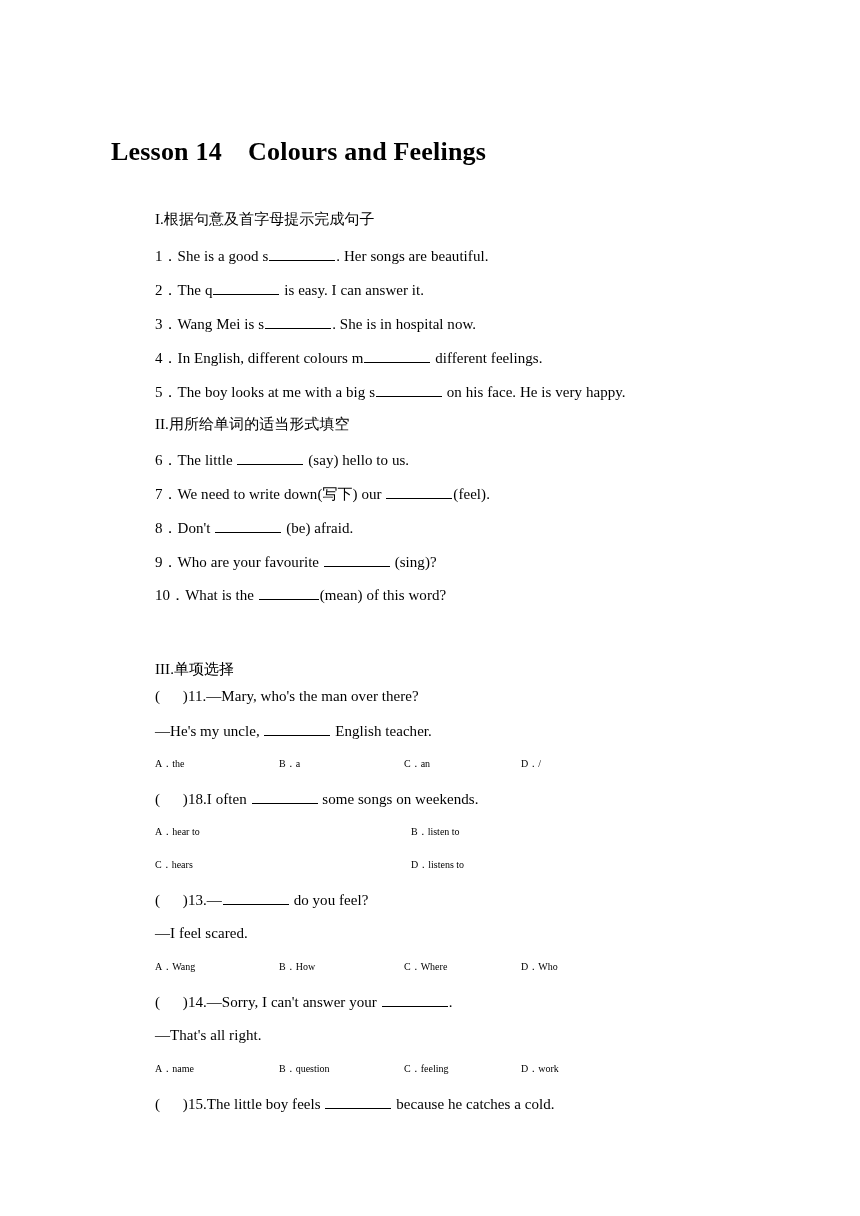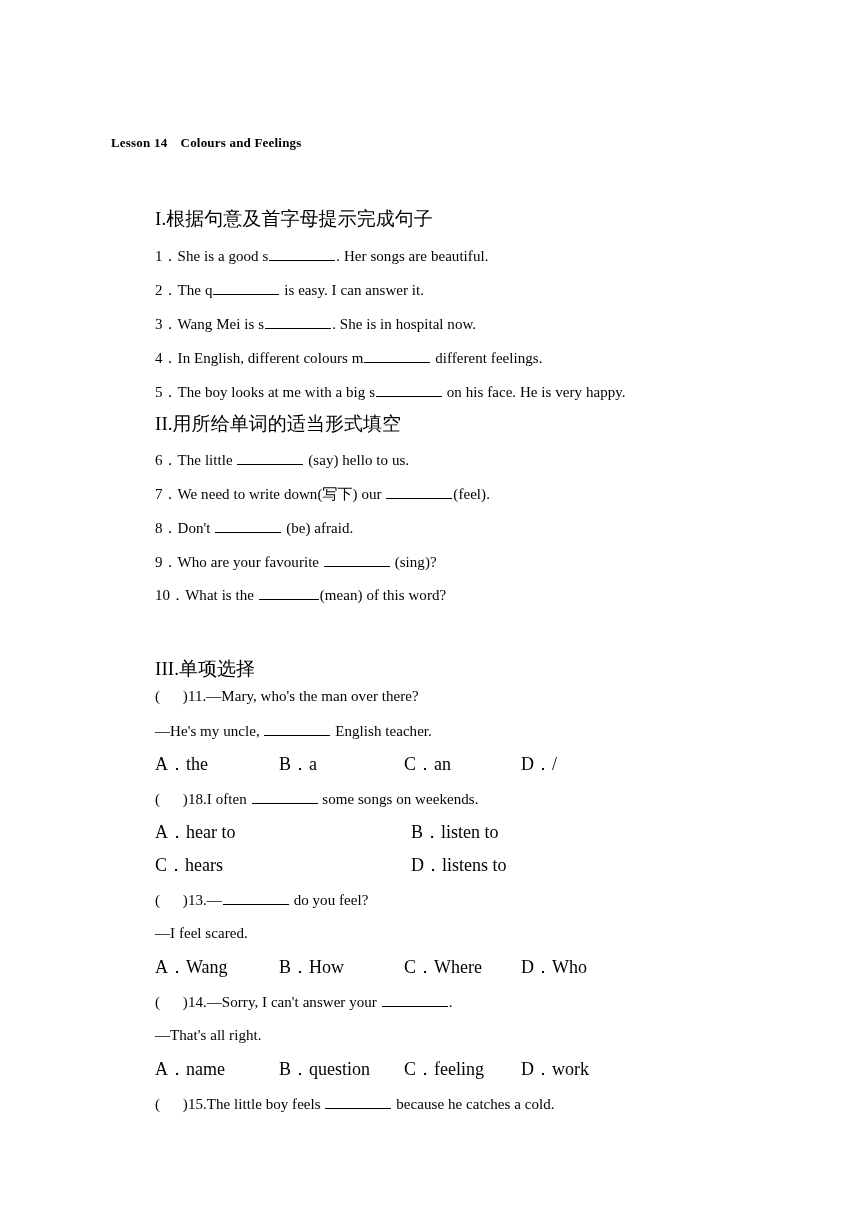--- a/index.html
+++ b/index.html
@@ -26,58 +26,58 @@
   }
   .content {
     position: absolute;
     left: 155px;
     top: 0;
     width: 600px;
   }
 
   
   .doc-title {
-    font-size: 13px;
+    font-size: 26px;
     font-weight: bold;
     letter-spacing: 0.2px;
     margin: 0;
     padding: 0;
     position: absolute;
     top: 134px;
     left: 111px;
     white-space: pre;
   }
 
   
   .line {
     position: absolute;
     font-size: 15px;
     line-height: 18px;
     white-space: pre;
     letter-spacing: 0.05px;
   }
   .line.cn {
-    font-size: 19px;
+    font-size: 15px;
   }
   .blank {
     display: inline-block;
     border-bottom: 1px solid #000;
     vertical-align: baseline;
     height: 0.92em;
     margin: 0 1px;
   }
   .b-lg { width: 66px; }
   .b-md { width: 60px; }
 
   
   .optrow {
     position: absolute;
     width: 600px;
     height: 20px;
-    font-size: 18px;
+    font-size: 10px;
     line-height: 18px;
   }
   .optrow .opt {
     position: absolute;
     white-space: pre;
     top: 0;
   }
   .c1 { left: 0px; }
   .c2 { left: 124px; }
   .c3 { left: 249px; }

